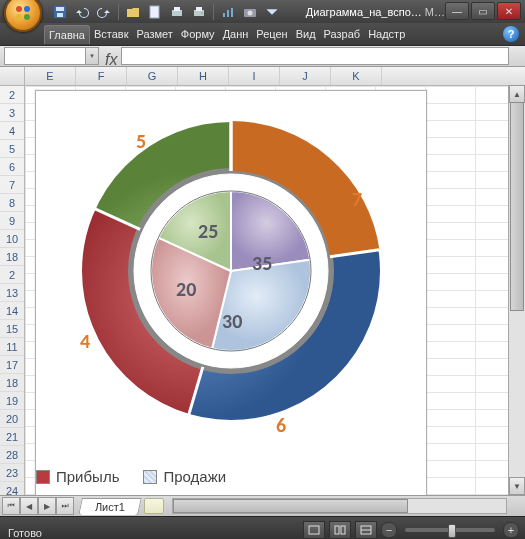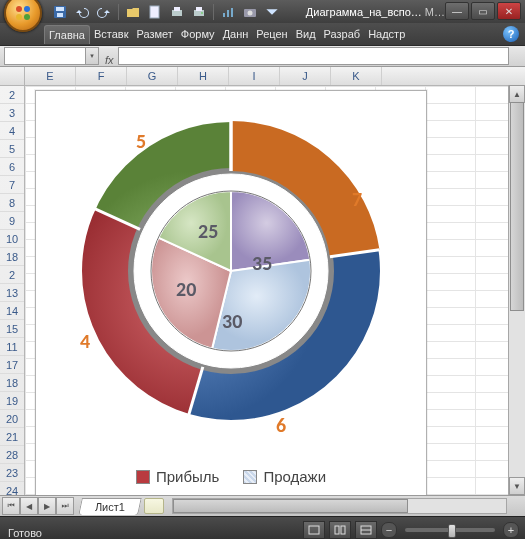--- a/index.html
+++ b/index.html
@@ -22,39 +22,39 @@
   
   .ribbon{height:22px;background:linear-gradient(#4e4e4e,#3c3c3c);display:flex;align-items:center;padding-left:44px;gap:0;position:relative;border-bottom:1px solid #2a2a2a;}
   .tab{padding:3px 4px 3px 4px;color:#e8e8e8;font-size:11px;cursor:pointer;white-space:nowrap;}
   .tab.active{background:linear-gradient(#6b6b6b,#545454);border:1px solid #7a7a7a;border-bottom:none;border-radius:3px 3px 0 0;}
   .help-btn{position:absolute;right:6px;bottom:3px;width:16px;height:16px;border-radius:50%;background:radial-gradient(circle at 35% 30%,#7ac3ff,#1a5fb4);color:#fff;display:flex;align-items:center;justify-content:center;font-weight:bold;font-size:11px;cursor:pointer;}
 
   
   .formula-bar{height:20px;background:linear-gradient(#e8e8e8,#d2d2d2);display:flex;align-items:center;border-bottom:1px solid #9a9a9a;}
   .name-box{width:76px;height:16px;background:#fff;border:1px solid #9a9a9a;margin-left:4px;display:flex;align-items:center;padding:0 2px;font-size:11px;color:#333;}
   .name-drop{width:12px;height:16px;border:1px solid #9a9a9a;border-left:none;background:linear-gradient(#e8e8e8,#cfcfcf);display:flex;align-items:center;justify-content:center;font-size:7px;color:#555;cursor:pointer;}
-  .fx-label{margin:7px 4px 0 6px;font-style:italic;font-size:11px;color:#555;}
+  .fx-label{margin:7px 4px 0 6px;font-style:italic;font-size:16px;color:#555;}
   .formula-input{flex:1;height:16px;background:#fff;border:1px solid #9a9a9a;margin-right:16px;}
 
   
   .sheet-area{flex:1;background:#fff;display:flex;flex-direction:column;position:relative;overflow:hidden;}
   .col-headers{height:18px;display:flex;background:linear-gradient(#f3f3f3,#dedede);border-bottom:1px solid #b5b5b5;}
   .corner{width:24px;border-right:1px solid #b5b5b5;background:linear-gradient(#f3f3f3,#dedede);cursor:pointer;}
   .col-h{width:50px;border-right:1px solid #cfcfcf;display:flex;align-items:center;justify-content:center;color:#3a5a8a;font-size:11px;cursor:pointer;}
   .grid-body{flex:1;display:flex;overflow:hidden;}
   .row-headers{width:24px;background:linear-gradient(#f3f3f3,#e8e8e8);border-right:1px solid #b5b5b5;}
   .row-h{height:17px;border-bottom:1px solid #dcdcdc;display:flex;align-items:center;justify-content:center;color:#3a5a8a;font-size:11px;cursor:pointer;}
   .cells{flex:1;position:relative;background:#fff;}
   .gridlines{position:absolute;inset:0;background-image:linear-gradient(to right,#e4e4e4 1px,transparent 1px),linear-gradient(to bottom,#e4e4e4 1px,transparent 1px);background-size:50px 17px;}
 
   
   .chart{position:absolute;left:10px;top:4px;width:390px;height:408px;background:#fff;border:1px solid #b0b0b0;box-shadow:0 0 0 1px rgba(0,0,0,.05);}
   .chart svg{display:block;}
 
-  .legend{position:absolute;bottom:14px;left:0;right:0;display:flex;justify-content:center;gap:24px;font-size:15px;color:#444;}
+  .legend{position:absolute;bottom:14px;left:0;right:0;display:flex;gap:24px;font-size:15px;color:#444;}
   .legend-item{display:flex;align-items:center;gap:6px;}
   .swatch{width:12px;height:12px;border:1px solid #888;}
   .sw1{background:#b93a3f;}
   .sw2{background:repeating-linear-gradient(45deg,#c9d7ea,#c9d7ea 2px,#e8eef7 2px,#e8eef7 4px);}
 
   .datalabel{position:absolute;font-size:20px;font-weight:600;font-family:Calibri,Arial,sans-serif;}
   .dl-outer{color:#e07a2a;}
   .dl-inner{color:#5a5a66;}
 
   

